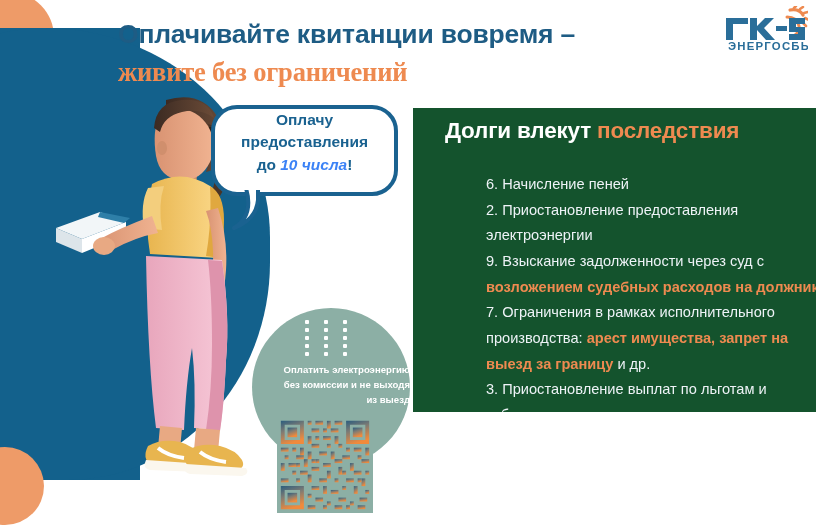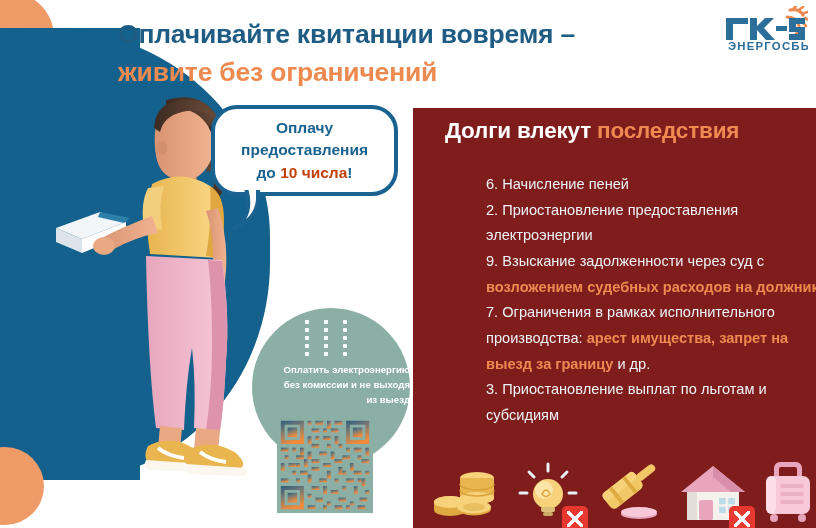--- a/index.html
+++ b/index.html
@@ -31,41 +31,41 @@
   }
 
   
   .headline{
     position:absolute;left:118px;top:8px;width:560px;
     font-size:26.5px;font-weight:bold;line-height:1.42;letter-spacing:-0.2px;
     z-index:12;
     margin-top:8px;
   }
   .headline .l1{color:#1E5C84;display:block;}
-  .headline .l2{color:#EE8A50;display:block;}
+  .headline .l2{color:#EE8A50;display:block;font-family:Liberation Serif, serif;}
 
   
   .logo{position:absolute;left:716px;top:6px;width:92px;height:48px;z-index:14;}
   .logo svg{display:block;}
 
   
   .person{position:absolute;left:48px;top:88px;width:230px;height:420px;z-index:8;}
 
   
   .bubble{
     position:absolute;left:211px;top:105px;width:187px;height:91px;
     border:4px solid #1A6290;border-radius:26px;background:#ffffff;z-index:11;
     box-sizing:border-box;
-    display:flex;align-items:center;justify-content:center;
+    display:flex;justify-content:center;
   }
   .bubble-text{
     text-align:center;color:#1A6290;font-size:15.5px;font-weight:bold;line-height:1.45;
     padding:0 10px;
   }
-  .bubble-text .hl{color:#c2410c;}
+  .bubble-text .hl{color:#3b82f6;font-style:italic;}
   .bubble-tail{position:absolute;left:228px;top:186px;width:48px;height:44px;z-index:11;}
 
   
   .qr-circle{
     position:absolute;left:252px;top:308px;width:158px;height:158px;border-radius:50%;
     background:#8CAFA5;z-index:6;
   }
   .dotgrid{
     position:absolute;left:305px;top:320px;width:44px;height:36px;z-index:7;
     display:grid;grid-template-columns:repeat(3,1fr);grid-template-rows:repeat(5,1fr);
@@ -73,22 +73,22 @@
   }
   .dotgrid i{display:block;width:4px;height:4px;background:#ffffff;border-radius:1px;}
   .qr-caption{
     position:absolute;left:250px;top:363px;width:160px;z-index:9;
     text-align:right;color:#ffffff;font-size:9.6px;font-weight:bold;line-height:1.55;
   }
   .qr-code{position:absolute;left:277px;top:417px;width:96px;height:96px;z-index:9;}
 
   
   .panel{
-    position:absolute;left:413px;top:108px;width:403px;height:420px;
-    background:#7f1d1d;z-index:10;overflow:hidden;
+    position:absolute;left:413px;top:108px;width:403px;height:304px;
+    background:#14532d;z-index:10;overflow:hidden;
   }
   .panel-title{
     position:absolute;left:32px;top:10px;font-size:22.5px;font-weight:bold;
     letter-spacing:-0.2px;
   }
   .panel-title .w{color:#ffffff;}
   .panel-title .o{color:#EE8A50;}
 
   .list{position:absolute;left:33px;top:48px;width:352px;}
   .list li{

